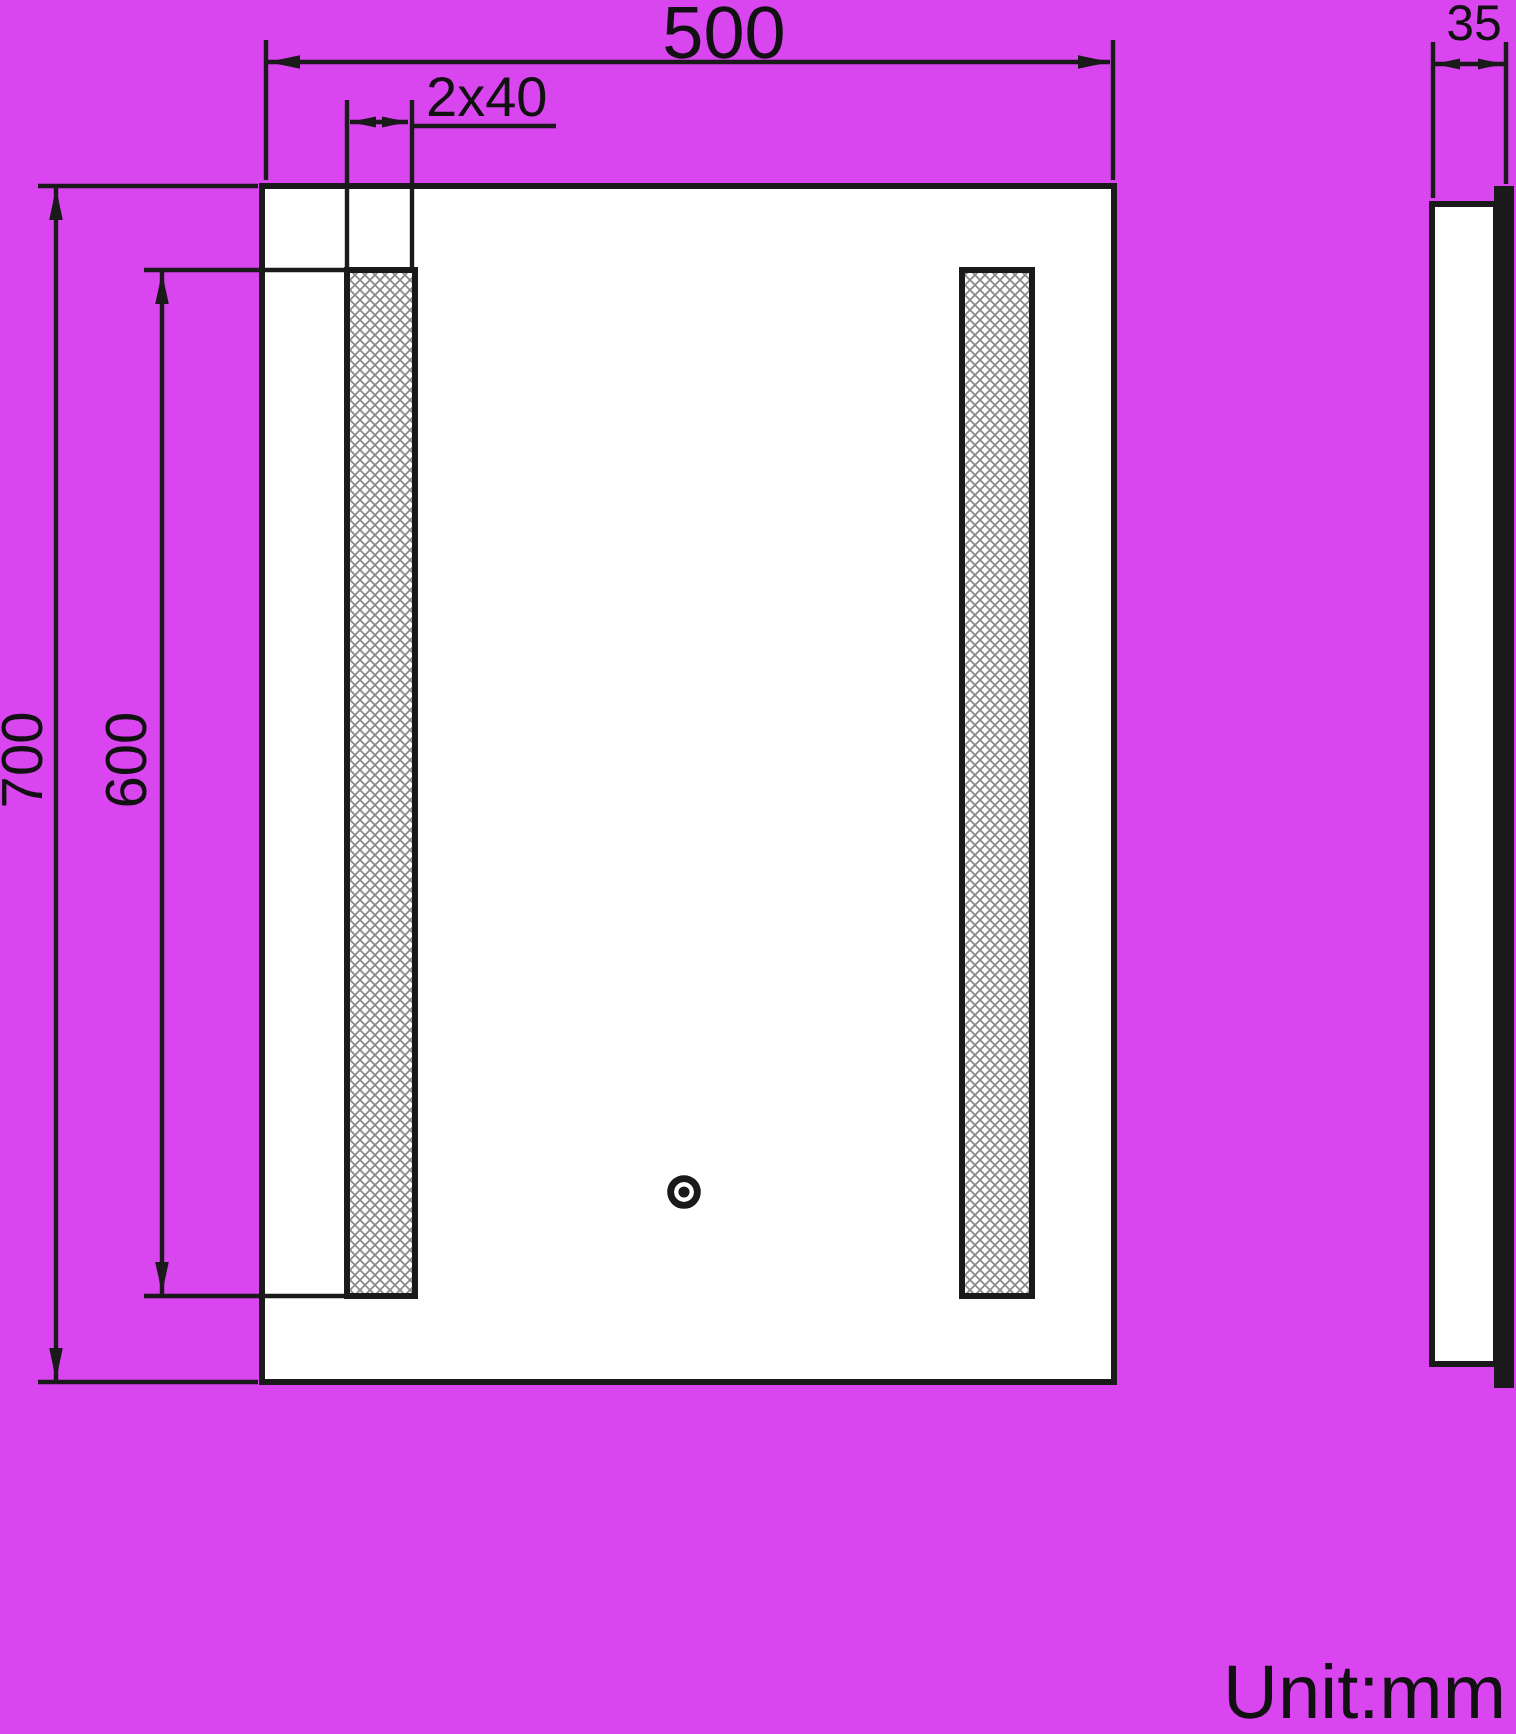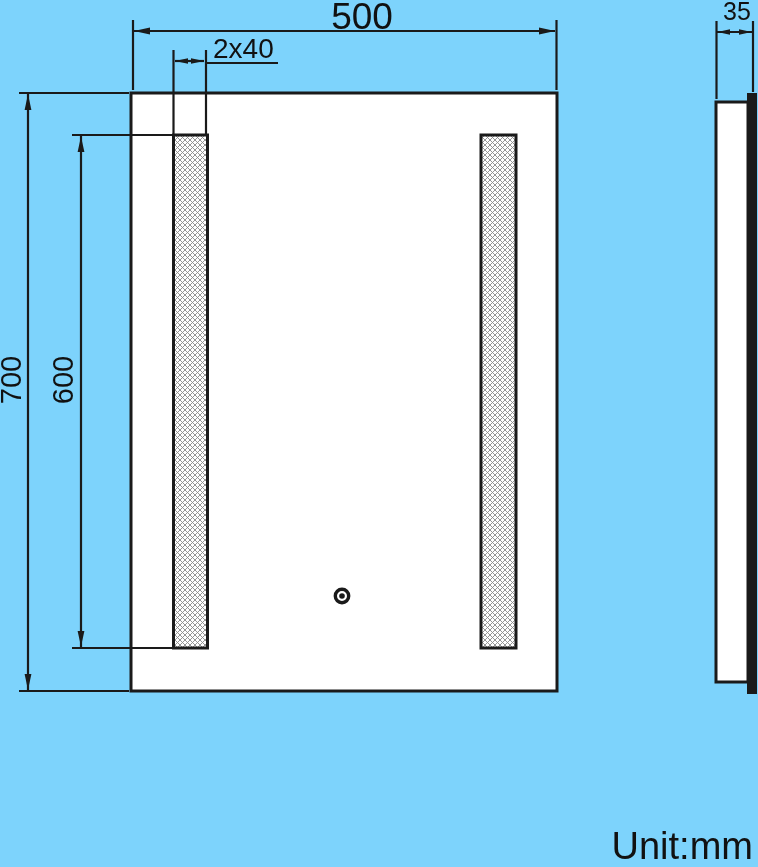--- a/index.html
+++ b/index.html
@@ -4,21 +4,21 @@
 <style>
   html, body {
     margin: 0;
     padding: 0;
     background: #ffffff;
   }
   .stage {
     position: relative;
     width: 758px;
     height: 867px;
-    background: #7dd3fc;
+    background: #d946ef;
     overflow: hidden;
   }
   svg { display: block; }
   .ln {
     stroke: #1a1a1a;
     stroke-width: 2.2;
     fill: none;
     stroke-linecap: butt;
   }
   .outline {

